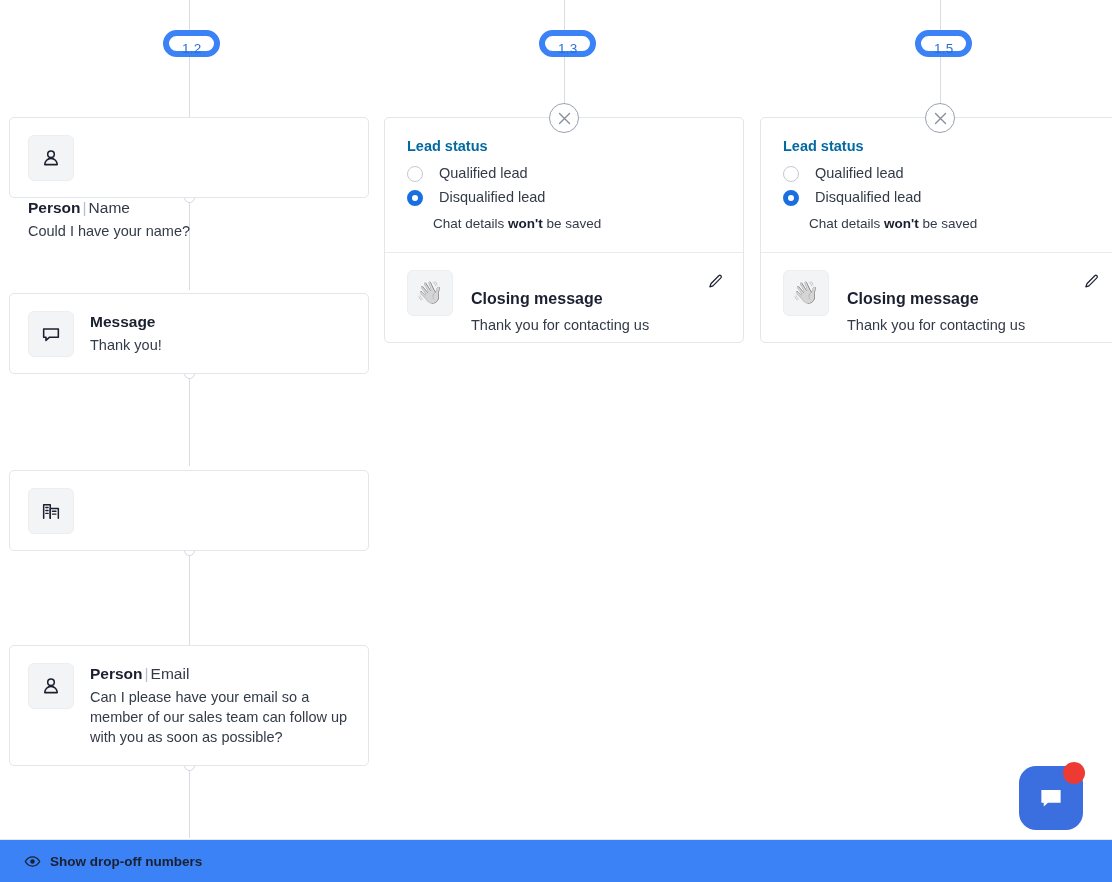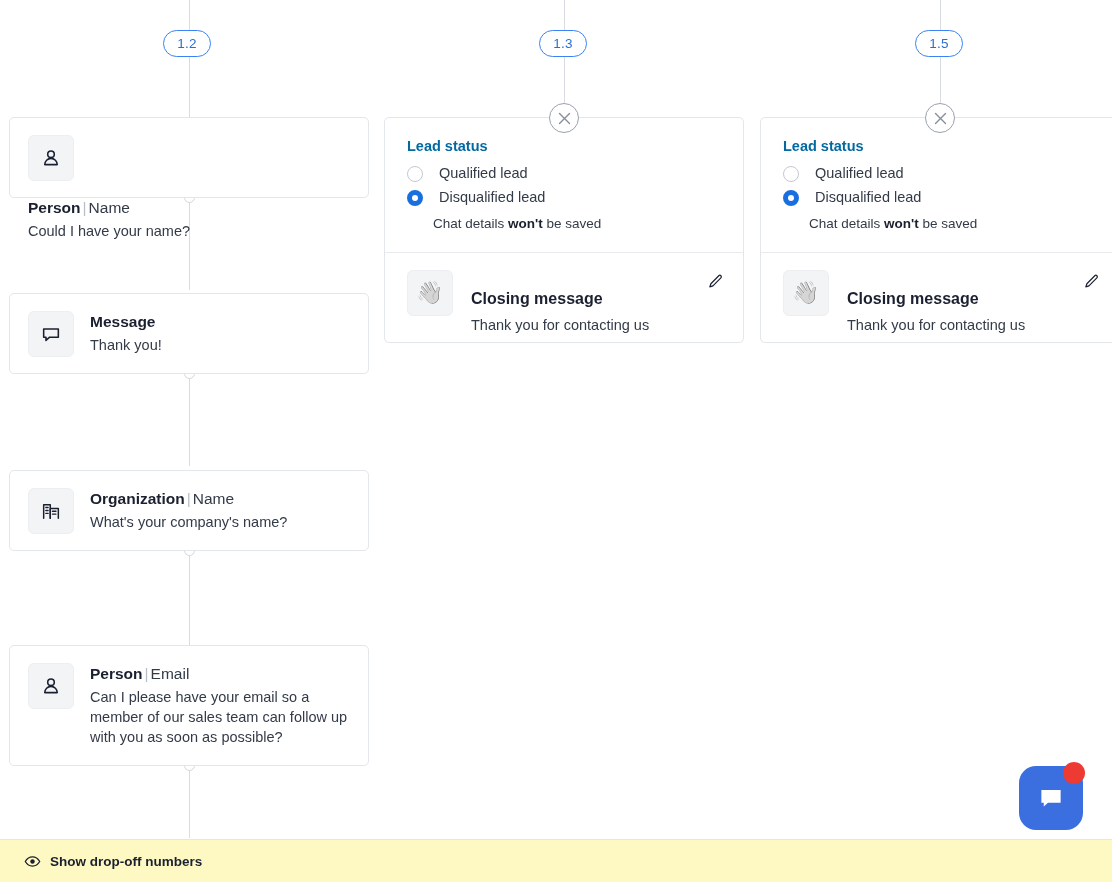--- a/index.html
+++ b/index.html
@@ -34,21 +34,21 @@
     border-radius: 50%;
     background: #ffffff;
   }
 
   
   .pill {
     position: absolute;
     height: 27px;
     padding: 0 13px;
     min-width: 48px;
-    border: 1px solid #3b82f6;
+    border: 6px solid #3b82f6;
     border-radius: 14px;
     background: #ffffff;
     color: #2b6fd1;
     font-size: 13.5px;
     line-height: 25px;
     text-align: center;
     letter-spacing: .2px;
   }
 
   
@@ -207,21 +207,21 @@
     cursor: pointer;
   }
 
   
   #footer {
     position: absolute;
     left: 0;
     right: 0;
     bottom: 0;
     height: 43px;
-    background: #fef9c3;
+    background: #3b82f6;
     border-top: 1px solid #e3e6ea;
     display: flex;
     align-items: center;
     padding-left: 24px;
     z-index: 10;
     margin-top: 13px;
   }
   .footer-link {
     display: flex;
     align-items: center;
@@ -319,24 +319,20 @@
   <div class="node-dot" style="left:184px; top:368px;"></div>
 
   <div class="card node-card" style="left:9px; top:470px; width:360px; height:81px;">
     <div class="icon-tile">
       <svg width="22" height="22" viewBox="0 0 24 24" fill="none" stroke="#1b2030" stroke-width="1.6" stroke-linecap="round" stroke-linejoin="round">
         <path d="M4 20V5.2h7.2V20"></path>
         <path d="M11.2 20V9.2H20V20"></path>
         <path d="M6.4 8.2h2.4M6.4 11.4h2.4M6.4 14.6h2.4M13.6 12.2h3.8M13.6 15.4h3.8"></path>
       </svg>
     </div>
-    <div class="node-body">
-      <div class="node-title"><span>Organization</span><span class="sep">|</span><span class="light">Name</span></div>
-      <div class="node-sub">What's your company's name?</div>
-    </div>
   </div>
   <div class="node-dot" style="left:184px; top:545px;"></div>
 
   <div class="card node-card" style="left:9px; top:645px; width:360px; height:121px;">
     <div class="icon-tile">
       <svg width="22" height="22" viewBox="0 0 24 24" fill="none" stroke="#1b2030" stroke-width="1.7" stroke-linecap="round" stroke-linejoin="round">
         <circle cx="12" cy="8" r="3.6"></circle>
         <path d="M5.2 19.2a6.8 6.8 0 0 1 13.6 0z"></path>
       </svg>
     </div>

